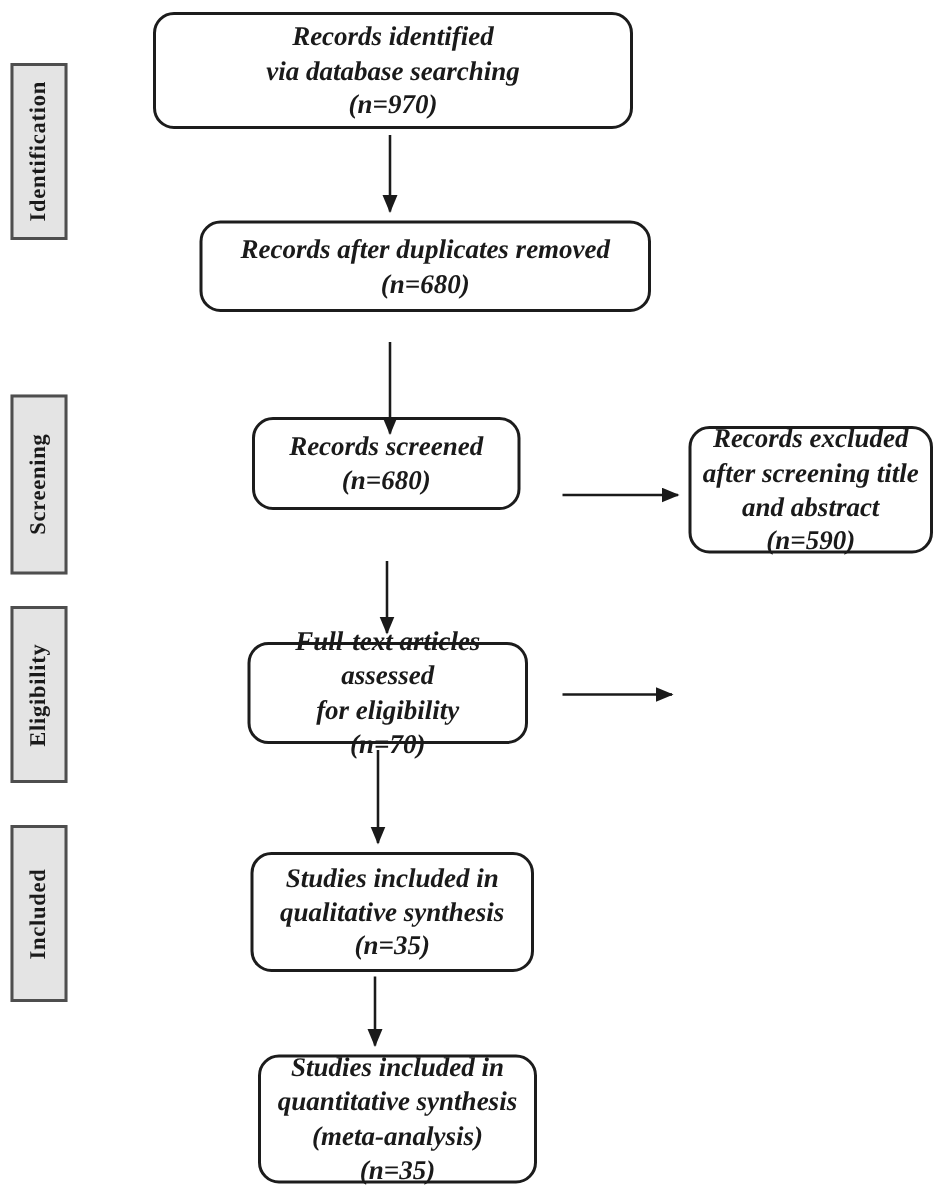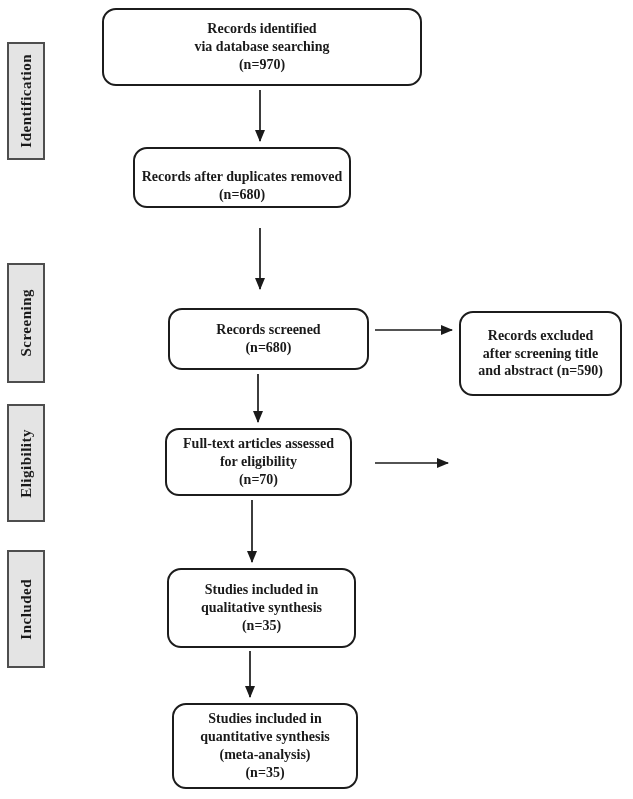--- a/index.html
+++ b/index.html
@@ -22,24 +22,25 @@
     border-radius: 14px;
     background: #ffffff;
     display: flex;
     align-items: center;
     justify-content: center;
     text-align: center;
     color: #1a1a1a;
   }
   .flowbox .boxtext {
     font-weight: bold;
-    font-size: 14px;
+    font-size: 18px;
     line-height: 1.27;
     white-space: pre-line;
     padding: 2px 6px;
+    font-style: italic;
   }
   .stagebox {
     position: absolute;
     box-sizing: border-box;
     border: 2px solid #4e4e4e;
     background: #e4e4e4;
     display: flex;
     align-items: center;
     justify-content: center;
   }
@@ -79,26 +80,26 @@
   <div class="stagebox" style="left:7px; top:550px; width:38px; height:118px;">
     <span class="stagetext">Included</span>
   </div>
 
   <div class="flowbox" style="left:102px; top:8px; width:320px; height:78px;">
     <span class="boxtext">Records identified
 via database searching
 (n=970)</span>
   </div>
 
-  <div class="flowbox" style="left:133px; top:147px; width:218px; height:61px;align-items:flex-end;">
+  <div class="flowbox" style="left:133px; top:147px; width:301px; height:61px;">
     <span class="boxtext">Records after duplicates removed
 (n=680)</span>
   </div>
 
-  <div class="flowbox" style="left:168px; top:308px; width:201px; height:62px;">
+  <div class="flowbox" style="left:168px; top:278px; width:179px; height:62px;">
     <span class="boxtext">Records screened
 (n=680)</span>
   </div>
 
   <div class="flowbox" style="left:165px; top:428px; width:187px; height:68px;">
     <span class="boxtext">Full-text articles assessed
 for eligibility
 (n=70)</span>
   </div>
 
@@ -108,21 +109,21 @@
 (n=35)</span>
   </div>
 
   <div class="flowbox" style="left:172px; top:703px; width:186px; height:86px;">
     <span class="boxtext">Studies included in
 quantitative synthesis
 (meta-analysis)
 (n=35)</span>
   </div>
 
-  <div class="flowbox" style="left:459px; top:311px; width:163px; height:85px;">
+  <div class="flowbox" style="left:459px; top:284px; width:163px; height:85px;">
     <span class="boxtext">Records excluded
 after screening title
 and abstract (n=590)</span>
   </div>
 
 
   <svg class="arrows" width="633" height="799" viewBox="0 0 633 799">
     <defs>
       <marker id="ah" markerUnits="userSpaceOnUse" markerWidth="14" markerHeight="12" refX="11" refY="5" orient="auto">
         <path d="M0,0 L12,5 L0,10 Z" fill="#1a1a1a"></path>

